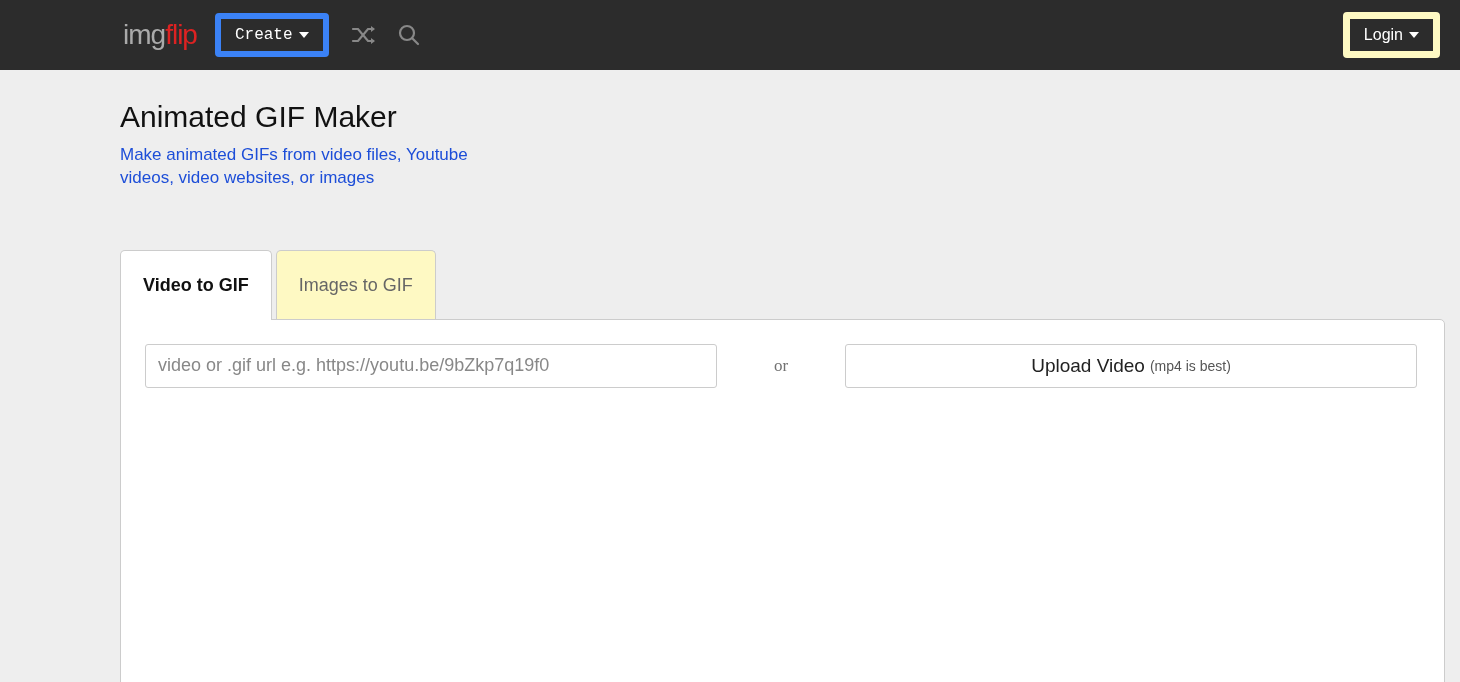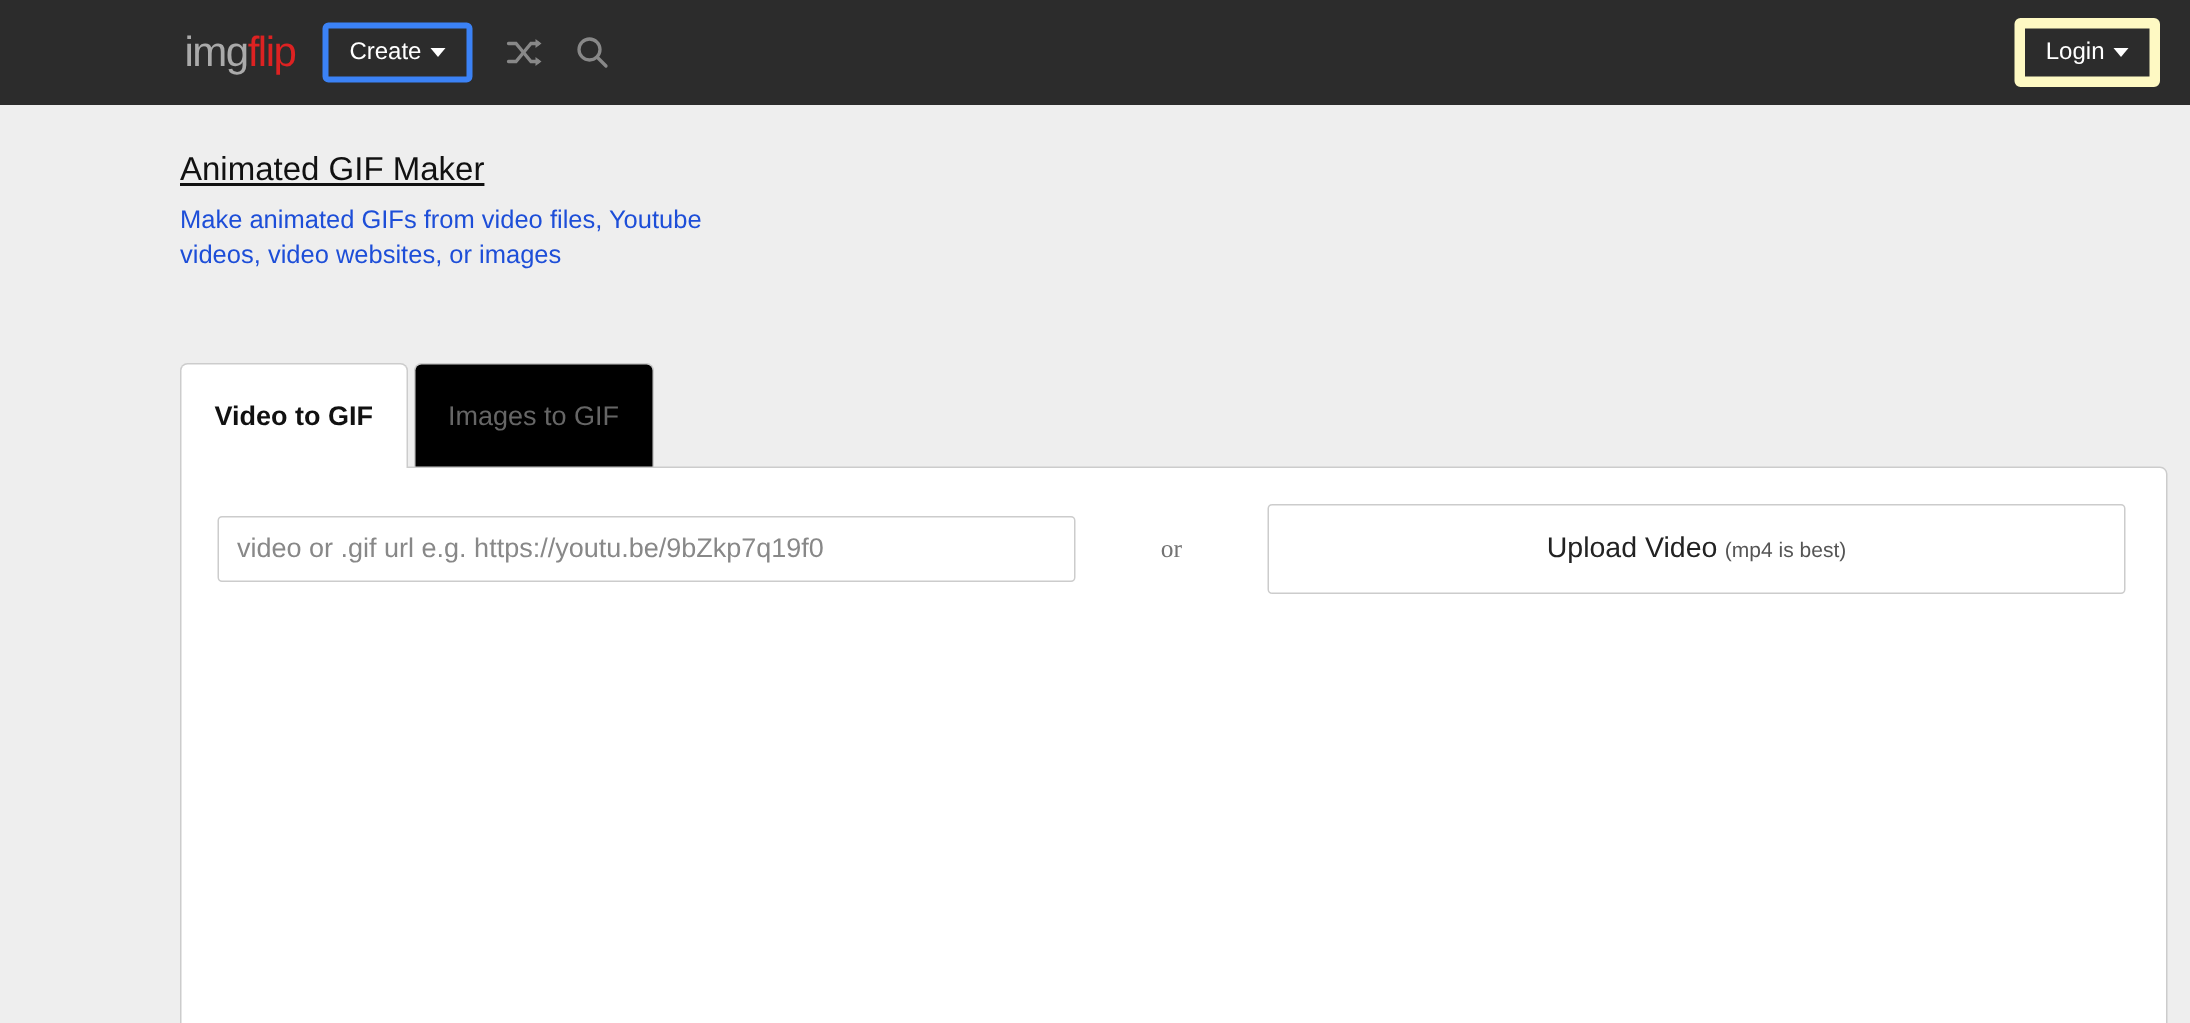--- a/index.html
+++ b/index.html
@@ -36,29 +36,30 @@
       font-family: Arial, sans-serif;
     }
     .logo-img {
       color: #aaa;
     }
     .logo-flip {
       color: #d22;
     }
     .create-btn {
       background: transparent;
-      border: 4px solid #3b82f6;
+      border: 6px solid #3b82f6;
       color: #fff;
       padding: 7px 14px;
       border-radius: 4px;
       font-size: 16px;
       cursor: pointer;
       display: flex;
       align-items: center;
       gap: 6px;
+      font-family: Liberation Mono, monospace;
     }
     .caret-down {
       display: inline-block;
       width: 0;
       height: 0;
       border-left: 5px solid transparent;
       border-right: 5px solid transparent;
       border-top: 6px solid #fff;
     }
     .shuffle-icon {
@@ -86,25 +87,24 @@
       display: flex;
       align-items: center;
       gap: 6px;
     }
     .content {
       padding: 30px 0 0 0;
       max-width: 1325px;
       margin-left: 120px;
     }
     .page-title {
-      font-size: 22px;
+      font-size: 30px;
       font-weight: normal;
       color: #111;
       margin-bottom: 10px;
-      text-decoration: underline;
     }
     .page-subtitle {
       font-size: 17px;
       color: #1d4ed8;
       max-width: 370px;
       line-height: 1.35;
       margin-bottom: 60px;
     }
     .tabs {
       display: flex;
@@ -121,21 +121,21 @@
       margin-right: 4px;
     }
     .tab.active {
       background: #fff;
       font-weight: bold;
       color: #111;
       position: relative;
       z-index: 2;
     }
     .tab.inactive {
-      background: #000000;
+      background: #fef9c3;
       color: #666;
       border-color: #ccc;
     }
     .panel {
       background: #fff;
       border: 1px solid #ccc;
       border-radius: 0 5px 5px 5px;
       padding: 24px;
       min-height: 420px;
       position: relative;
@@ -160,21 +160,21 @@
     }
     .or-text {
       width: 128px;
       text-align: center;
       font-size: 17px;
       color: #737373;
       font-family: Liberation Serif, serif;
     }
     .upload-btn {
       width: 572px;
-      height: 60px;
+      height: 44px;
       border: 1px solid #ccc;
       border-radius: 3px;
       background: #fff;
       font-size: 19px;
       color: #222;
       cursor: pointer;
       display: flex;
       align-items: center;
       justify-content: center;
       gap: 5px;

